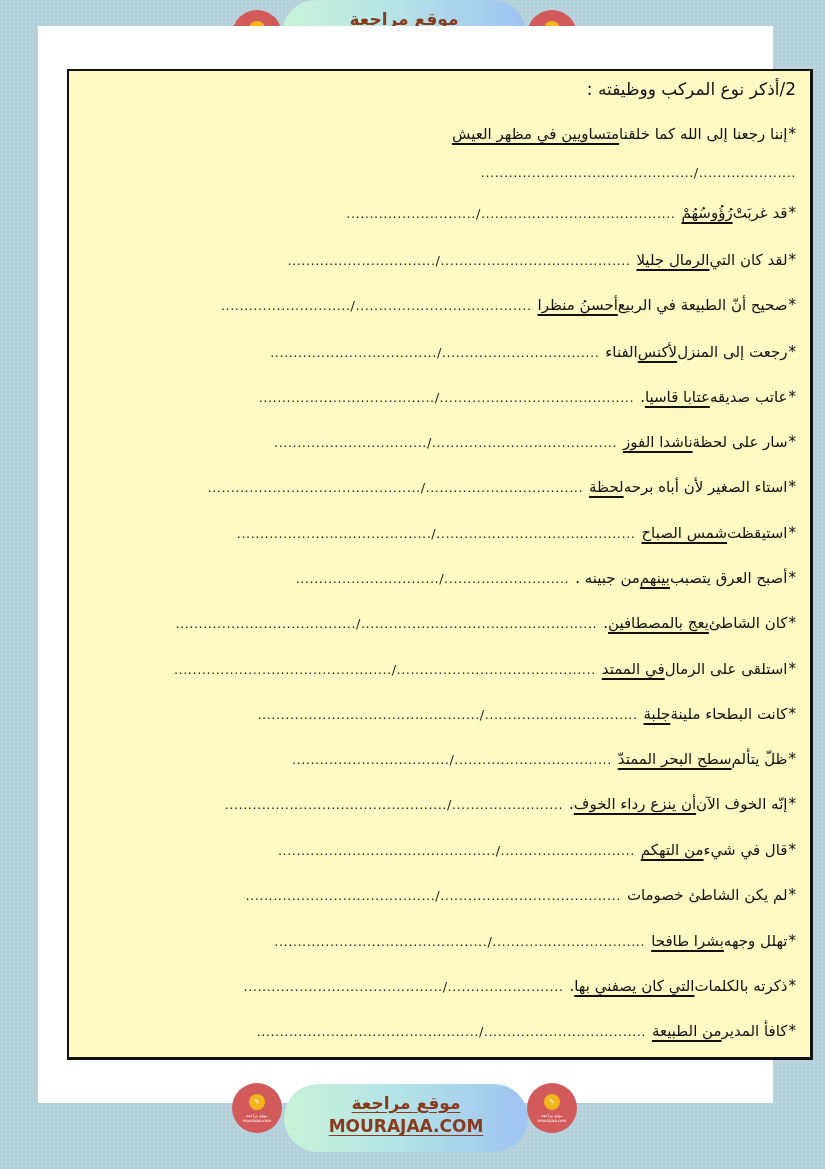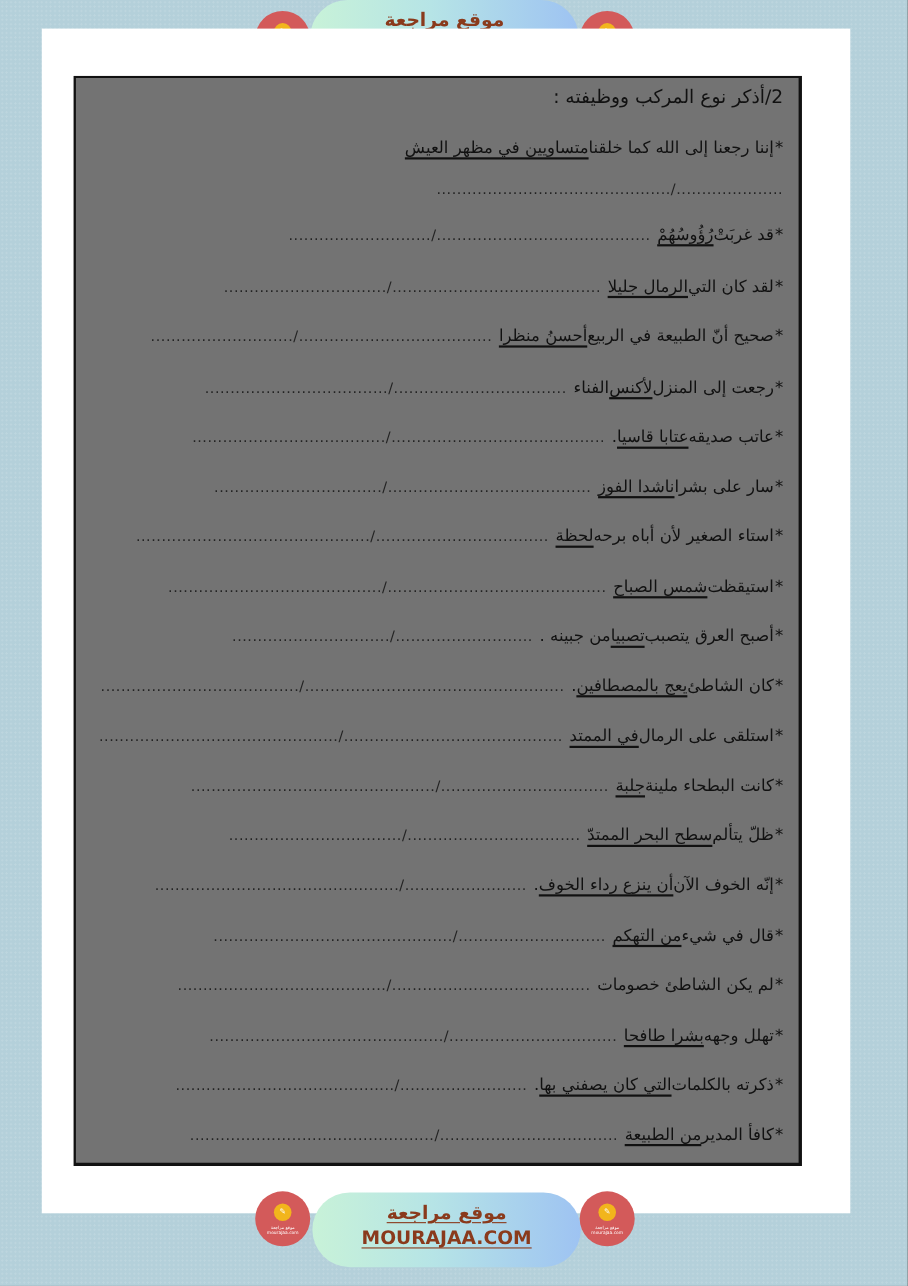--- a/index.html
+++ b/index.html
@@ -13,25 +13,25 @@
   }
   .paper {
     position: absolute;
     left: 38px; top: 26px;
     width: 735px; height: 1077px;
     background: #ffffff;
   }
   .frame {
     position: absolute;
     left: 67px; top: 69px;
-    width: 662px; height: 991px;
+    width: 746px; height: 991px;
     border: 2px solid #111;
     border-right-width: 3px;
     border-bottom-width: 3px;
-    background: #737373;
+    background: #fef9c3;
   }
   .title {
     position: absolute;
     right: 14px; top: 8px;
     direction: rtl;
     font-family: "DejaVu Sans", sans-serif;
     font-size: 17px;
     color: #111;
     white-space: nowrap;
   }
@@ -181,21 +181,21 @@
   <div class="line" style="top:317px;">
     <span class="star">*</span>
     <span>عاتب صديقه </span>
     <span class="u">عتابا قاسيا</span>
     <span> .</span>
     <span class="dots">....................................../..........................................</span>
   </div>
 
   <div class="line" style="top:362px;">
     <span class="star">*</span>
-    <span>سار على بشرا </span>
+    <span>سار على لحظة </span>
     <span class="u">ناشدا الفوز</span>
     <span></span>
     <span class="dots">................................./........................................</span>
   </div>
 
   <div class="line" style="top:407px;">
     <span class="star">*</span>
     <span>استاء الصغير لأن أباه برحه </span>
     <span class="u">لحظة</span>
     <span></span>
@@ -206,21 +206,21 @@
     <span class="star">*</span>
     <span>استيقظت </span>
     <span class="u">شمس الصباح</span>
     <span></span>
     <span class="dots">........................................../...........................................</span>
   </div>
 
   <div class="line" style="top:498px;">
     <span class="star">*</span>
     <span>أصبح العرق يتصبب </span>
-    <span class="u">تصبيا</span>
+    <span class="u">بينهم</span>
     <span> من جبينه .</span>
     <span class="dots">.............................../...........................</span>
   </div>
 
   <div class="line" style="top:543px;">
     <span class="star">*</span>
     <span>كان الشاطئ </span>
     <span class="u">يعج بالمصطافين</span>
     <span> .</span>
     <span class="dots">......................................./...................................................</span>

